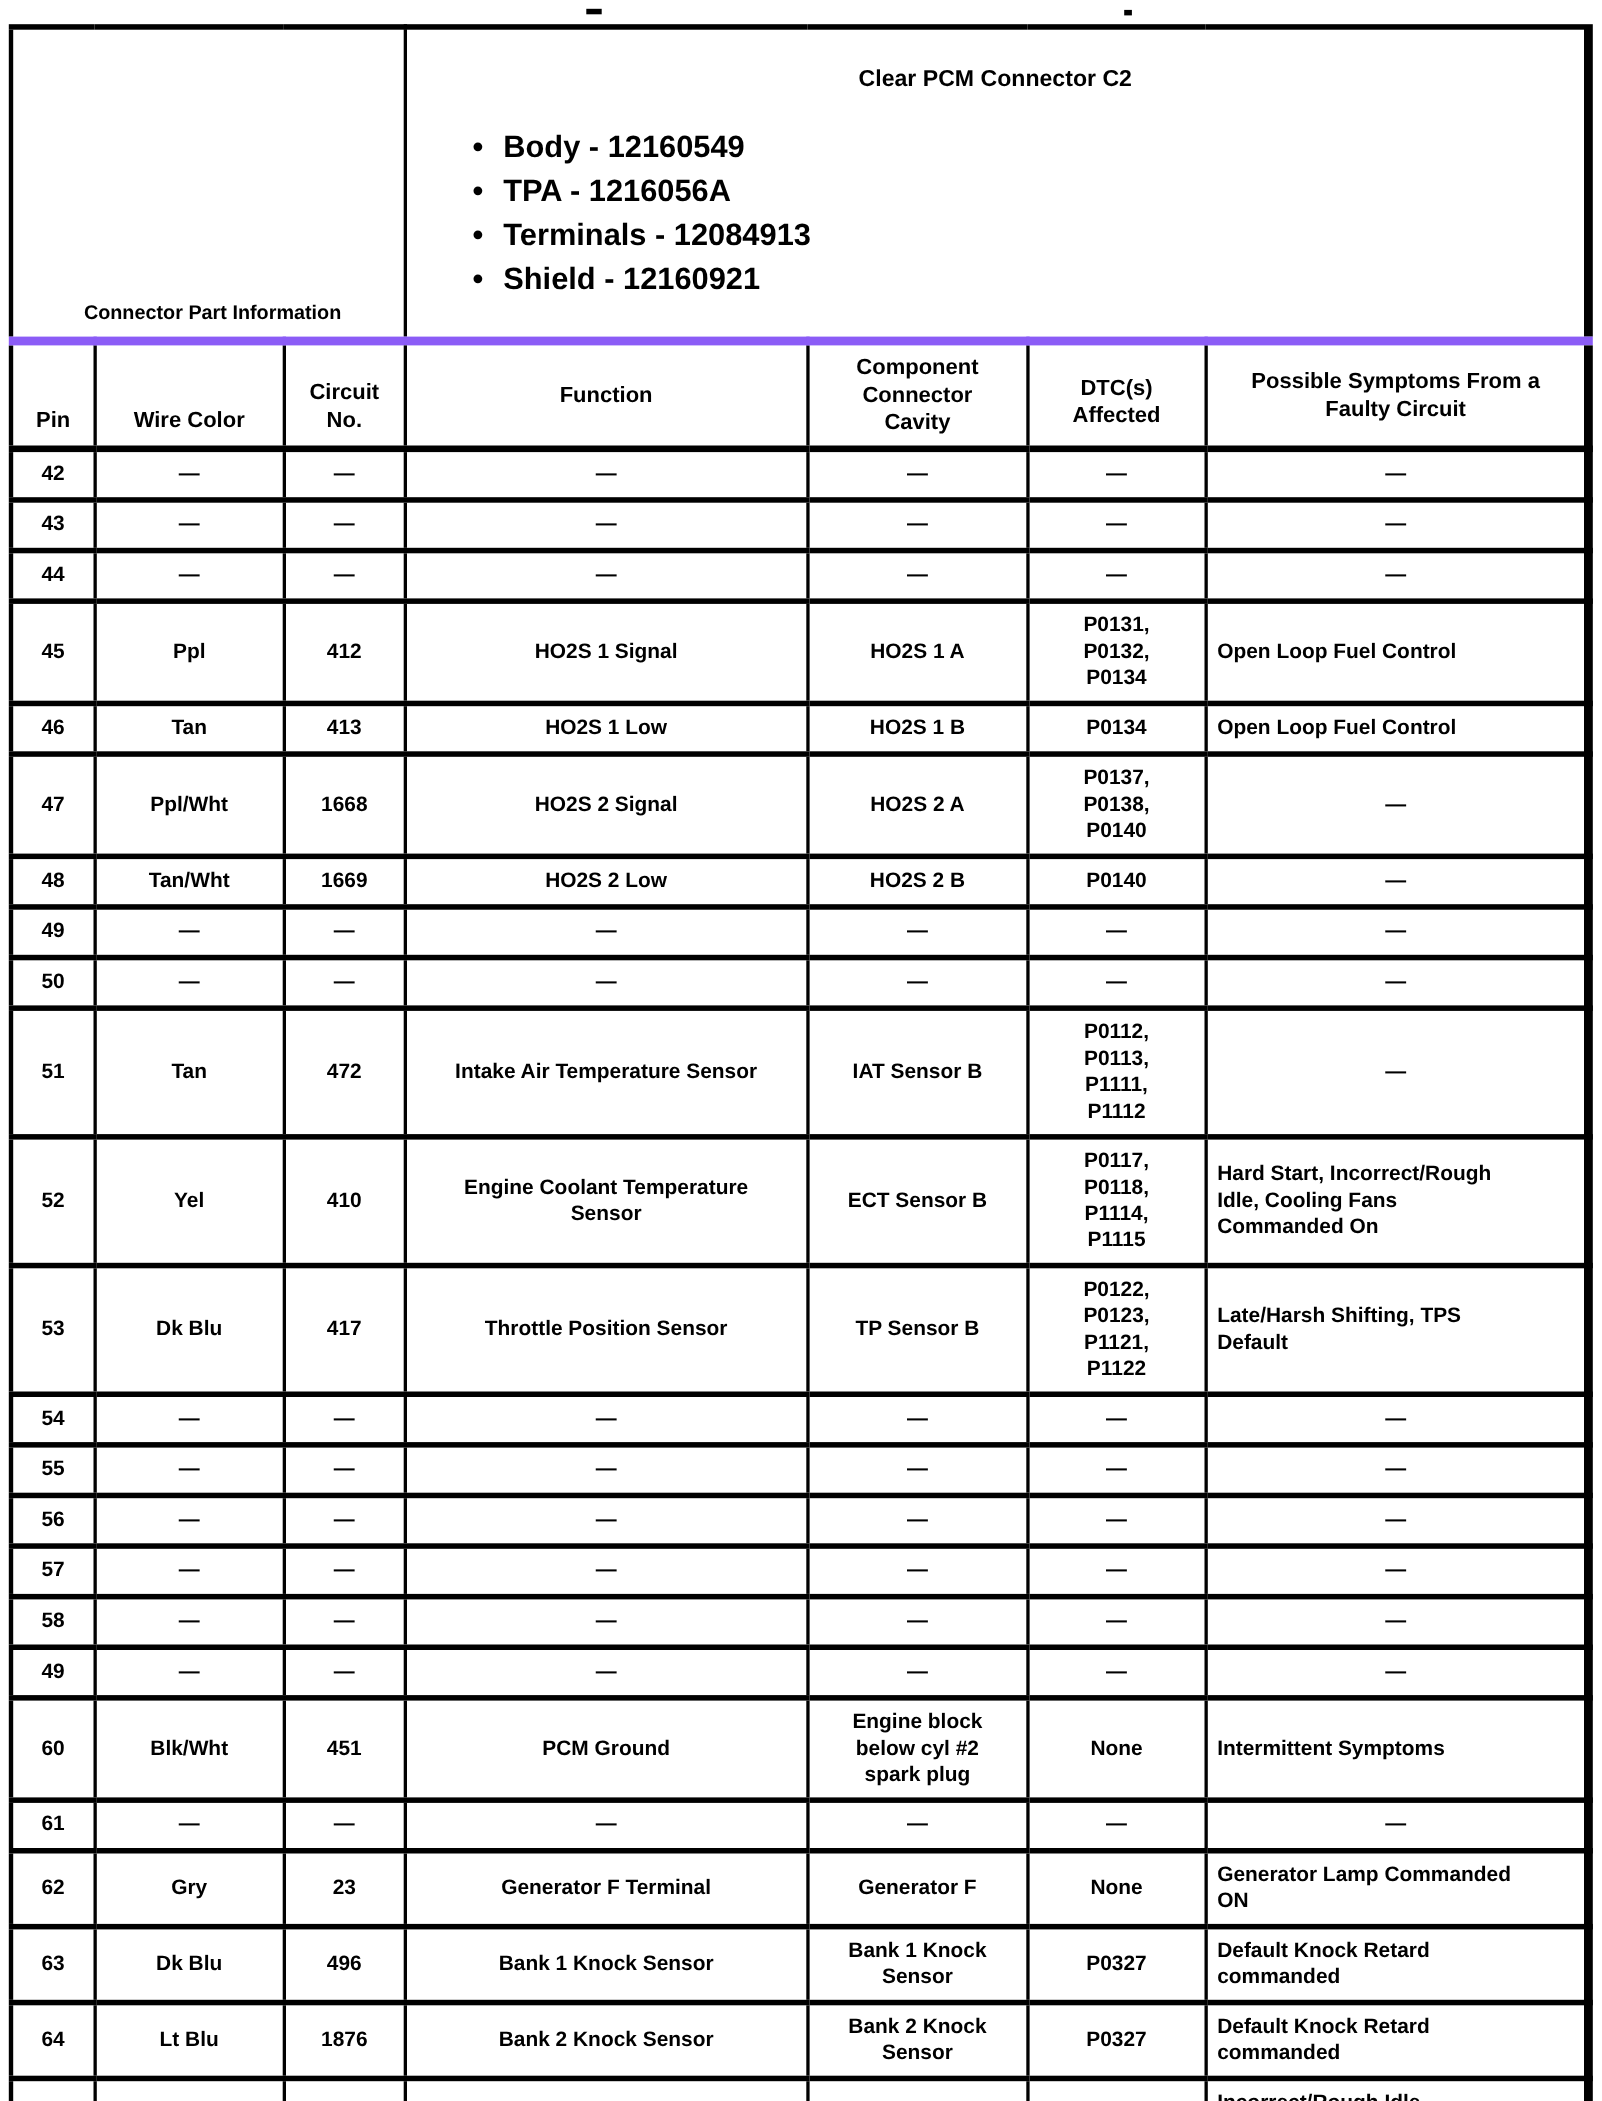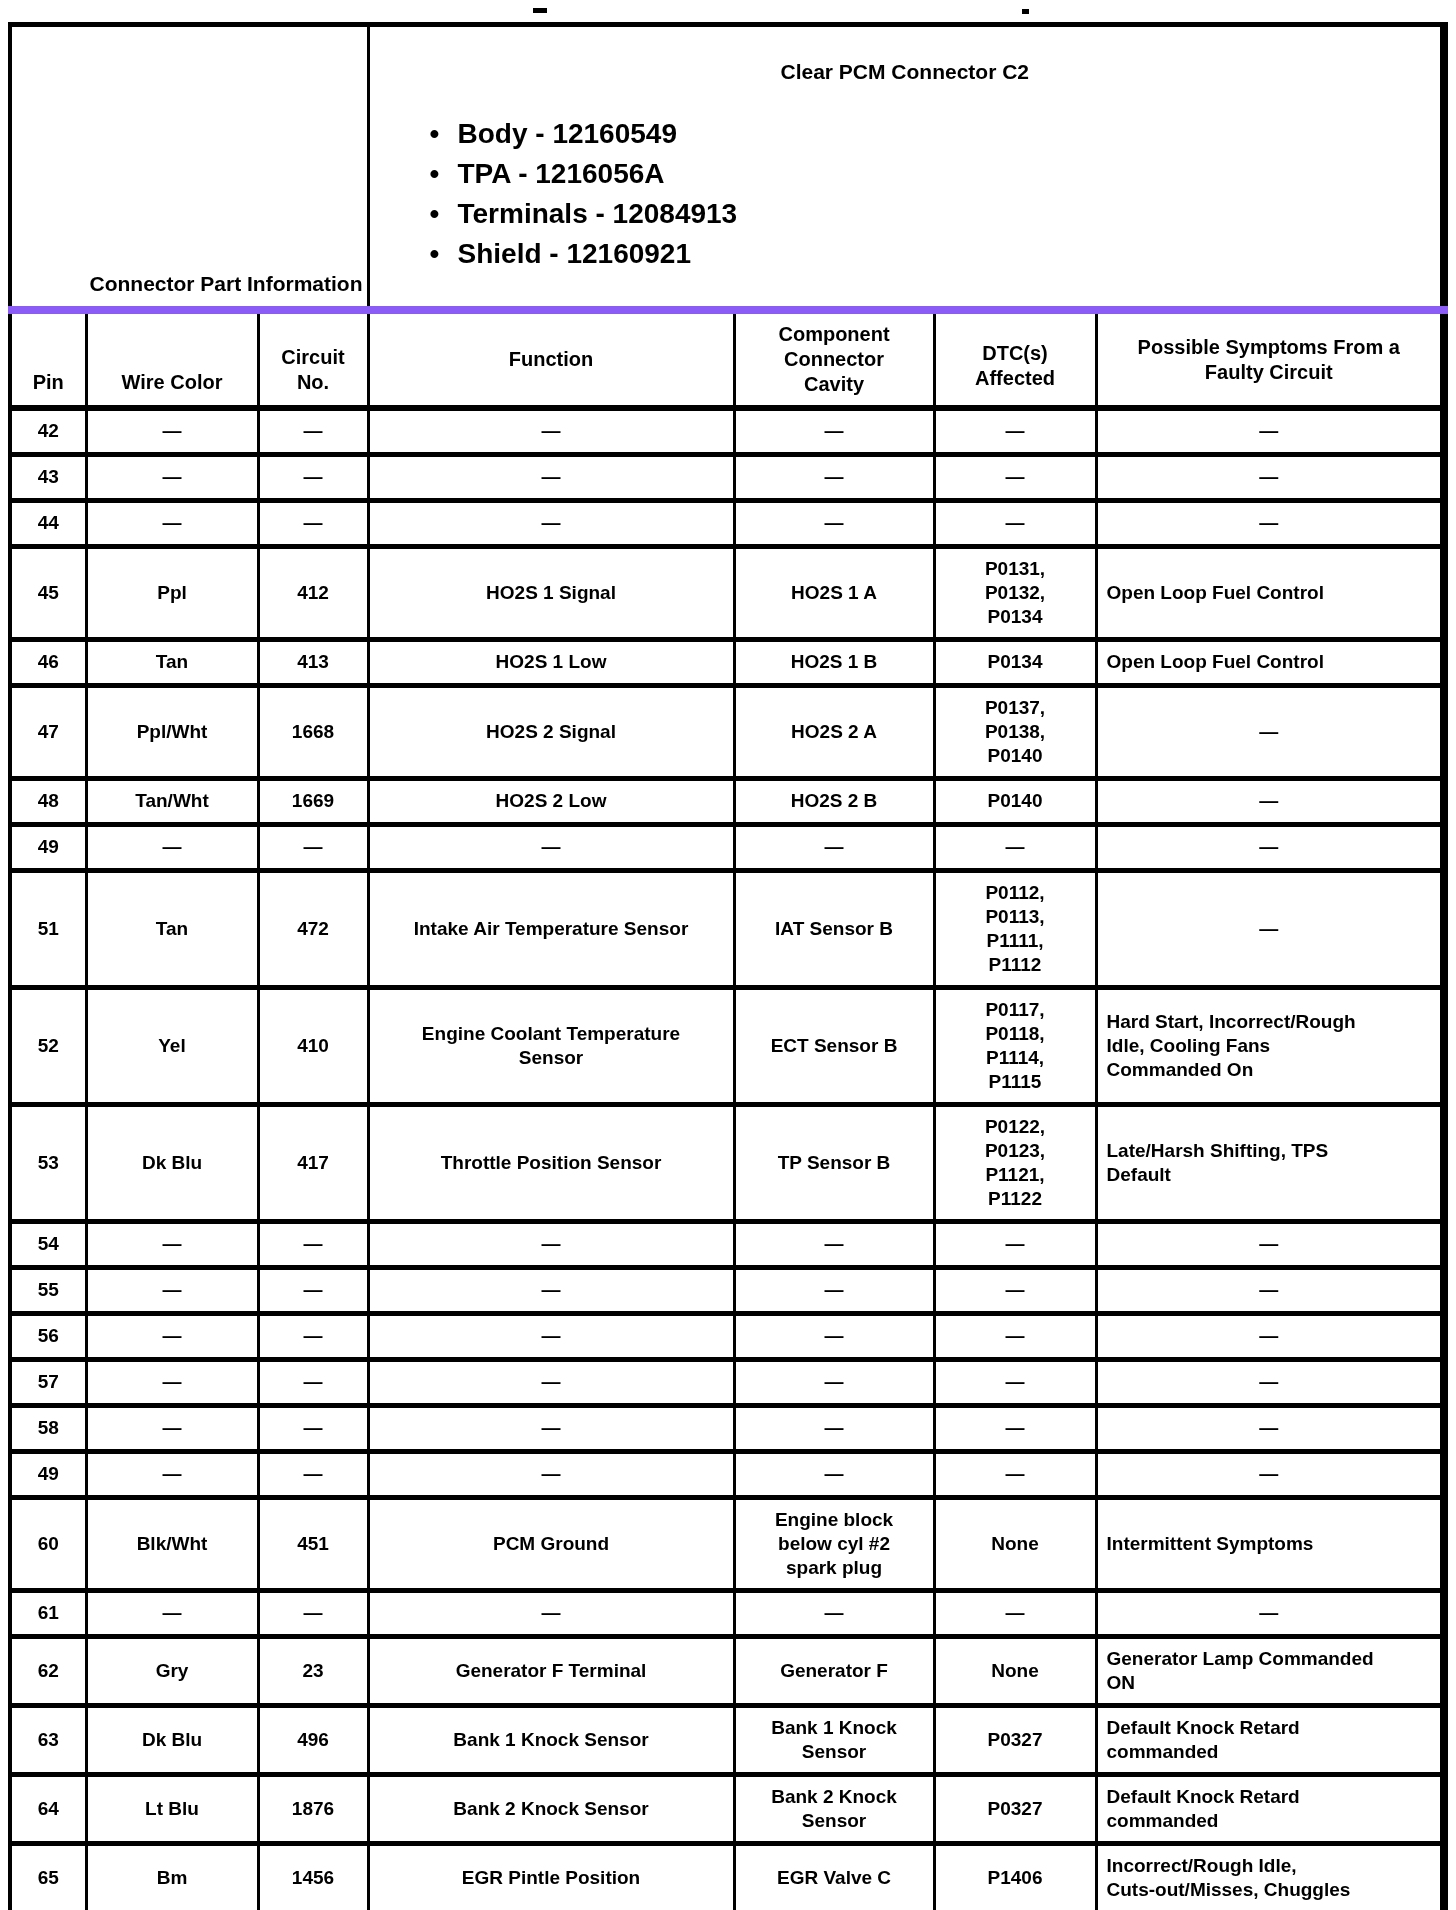--- a/index.html
+++ b/index.html
@@ -42,22 +42,22 @@
     font-size: 19px;
     line-height: 24px;
     padding: 8px 6px;
     overflow: hidden;
   }
 
   
   tr.info-row td { border-bottom: 8px solid #8b5cf6; height: 192px; }
   td.info-label-cell {
     vertical-align: bottom;
-    text-align: right;
-    font-size: 21px;
+    text-align: center;
+    font-size: 18px;
     padding: 0 4px 10px 12px;
   }
   td.info-content-cell { padding: 0; vertical-align: top; }
   .info-title {
     text-align: center;
     font-size: 21px;
     padding-top: 9px;
   }
   ul.parts-list {
     list-style: none;
@@ -204,20 +204,29 @@
       <tr>
         <td>49</td>
         <td>—</td>
         <td>—</td>
         <td>—</td>
         <td>—</td>
         <td>—</td>
         <td>—</td>
       </tr>
       <tr>
+        <td>50</td>
+        <td>—</td>
+        <td>—</td>
+        <td>—</td>
+        <td>—</td>
+        <td>—</td>
+        <td>—</td>
+      </tr>
+      <tr>
         <td>51</td>
         <td>Tan</td>
         <td>472</td>
         <td>Intake Air Temperature Sensor</td>
         <td>IAT Sensor B</td>
         <td>P0112,
 P0113,
 P1111,
 P1112</td>
         <td>—</td>

